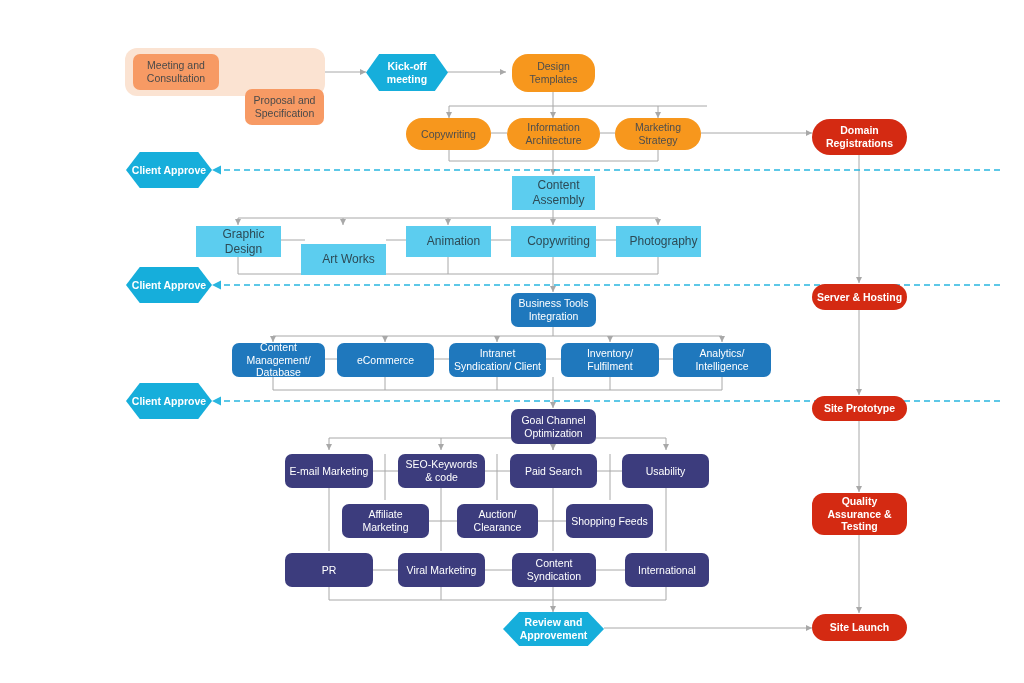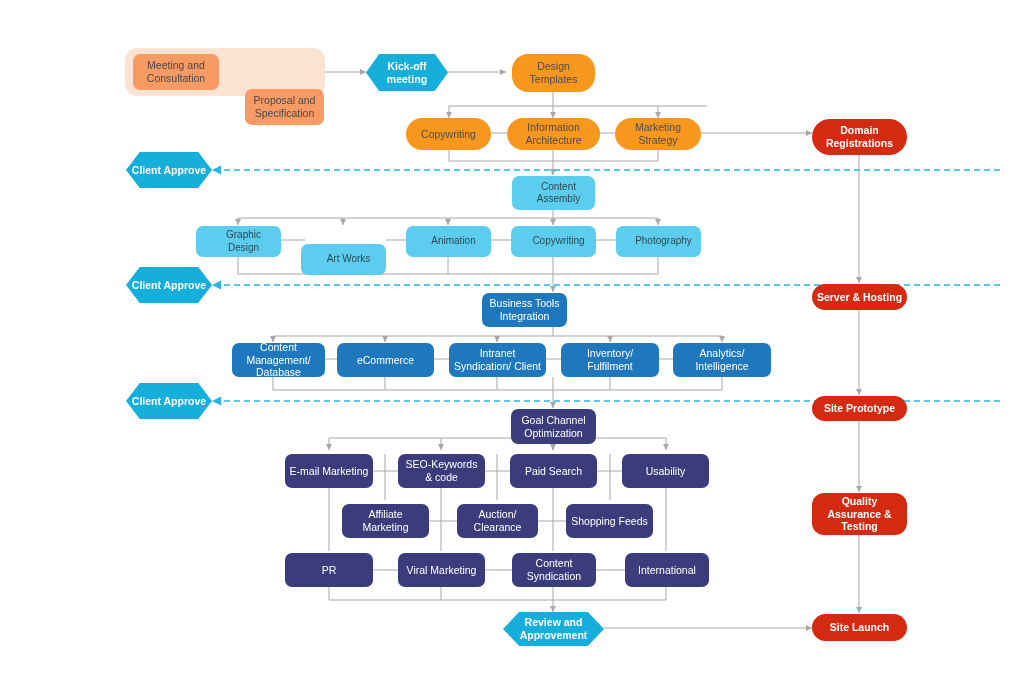--- a/index.html
+++ b/index.html
@@ -14,21 +14,21 @@
   
   .groupbox{position:absolute;background:#fbe3d2;border-radius:12px;}
 
   
   .peach{background:#f79a64;color:#4a4a4a;border-radius:7px;font-size:10.5px;}
 
   
   .orange{background:#f7971d;color:#4d4d4d;border-radius:16px;font-size:10.5px;}
 
   
-  .sky{background:#5ccdef;color:#2d4a55;border-radius:7px;font-size:10px;padding-left:10px;}
+  .sky{background:#5ccdef;color:#2d4a55;border-radius:0;font-size:12px;padding-left:10px;}
 
   
   .blue{background:#1f78bd;color:#ffffff;border-radius:7px;font-size:10.5px;}
 
   
   .navy{background:#3c3c7d;color:#ffffff;border-radius:7px;font-size:10.5px;}
 
   
   .red{background:#d42a12;color:#ffffff;border-radius:40px;font-size:10.5px;font-weight:bold;}
 
@@ -216,21 +216,21 @@
   <div class="node sky" style="left:406px;top:226px;width:85px;height:31px;">
     <span class="lbl">Animation</span>
   </div>
   <div class="node sky" style="left:511px;top:226px;width:85px;height:31px;">
     <span class="lbl">Copywriting</span>
   </div>
   <div class="node sky" style="left:616px;top:226px;width:85px;height:31px;">
     <span class="lbl">Photography</span>
   </div>
 
-  <div class="node blue" style="left:482px;top:293px;width:85px;height:34px;">
+  <div class="node blue" style="left:511px;top:293px;width:85px;height:34px;">
     <span class="lbl">Business Tools Integration</span>
   </div>
 
   <div class="node blue" style="left:232px;top:343px;width:93px;height:34px;">
     <span class="lbl">Content Management/ Database</span>
   </div>
   <div class="node blue" style="left:337px;top:343px;width:97px;height:34px;">
     <span class="lbl">eCommerce</span>
   </div>
   <div class="node blue" style="left:449px;top:343px;width:97px;height:34px;">

